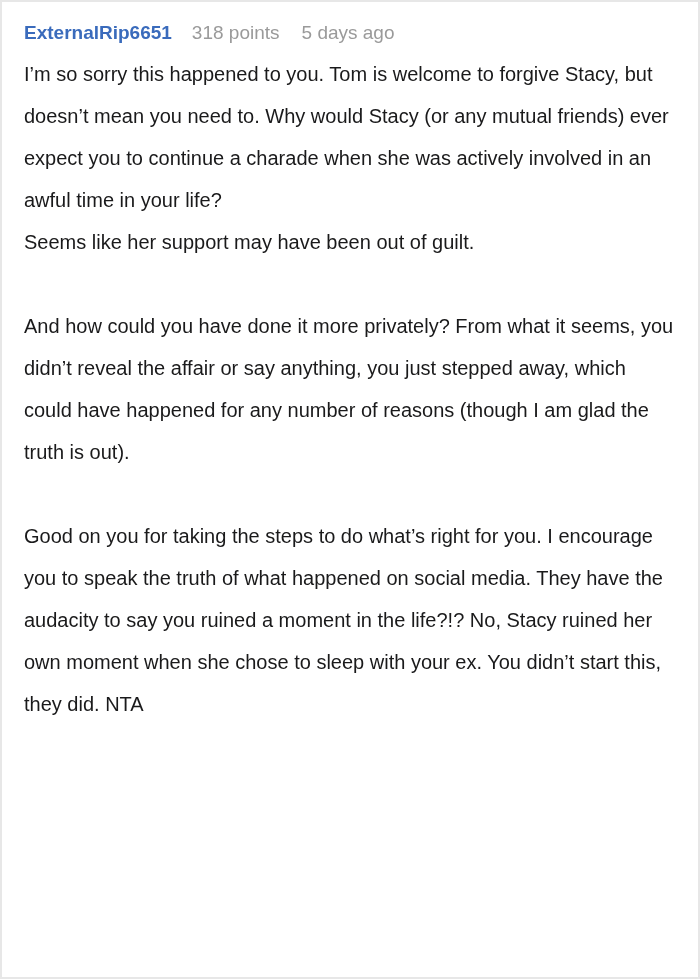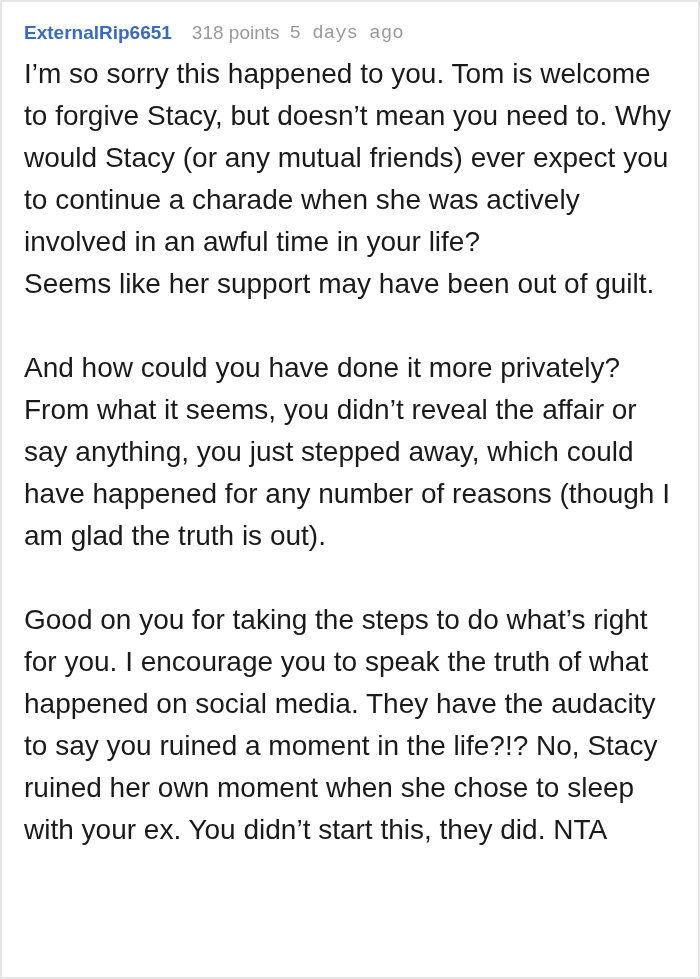--- a/index.html
+++ b/index.html
@@ -28,27 +28,26 @@
     color: var(--username, #3a6bbc);
     font-weight: bold;
     cursor: pointer;
   }
   .points {
     color: var(--meta, #9a9a9a);
     margin-left: 20px;
   }
   .timestamp {
     color: var(--meta, #9a9a9a);
-    margin-left: 10px;
-    font-family: Liberation Mono, monospace;
+    margin-left: 22px;
   }
   .comment-body {
     margin-top: 7px;
     color: var(--body-text, #1a1a1b);
-    font-size: 28px;
+    font-size: 20px;
     line-height: 42px;
     white-space: pre-line;
     letter-spacing: 0px;
   }
 </style>
 </head>
 <body>
 
 <div class="comment-card">
   <div class="comment-header">

